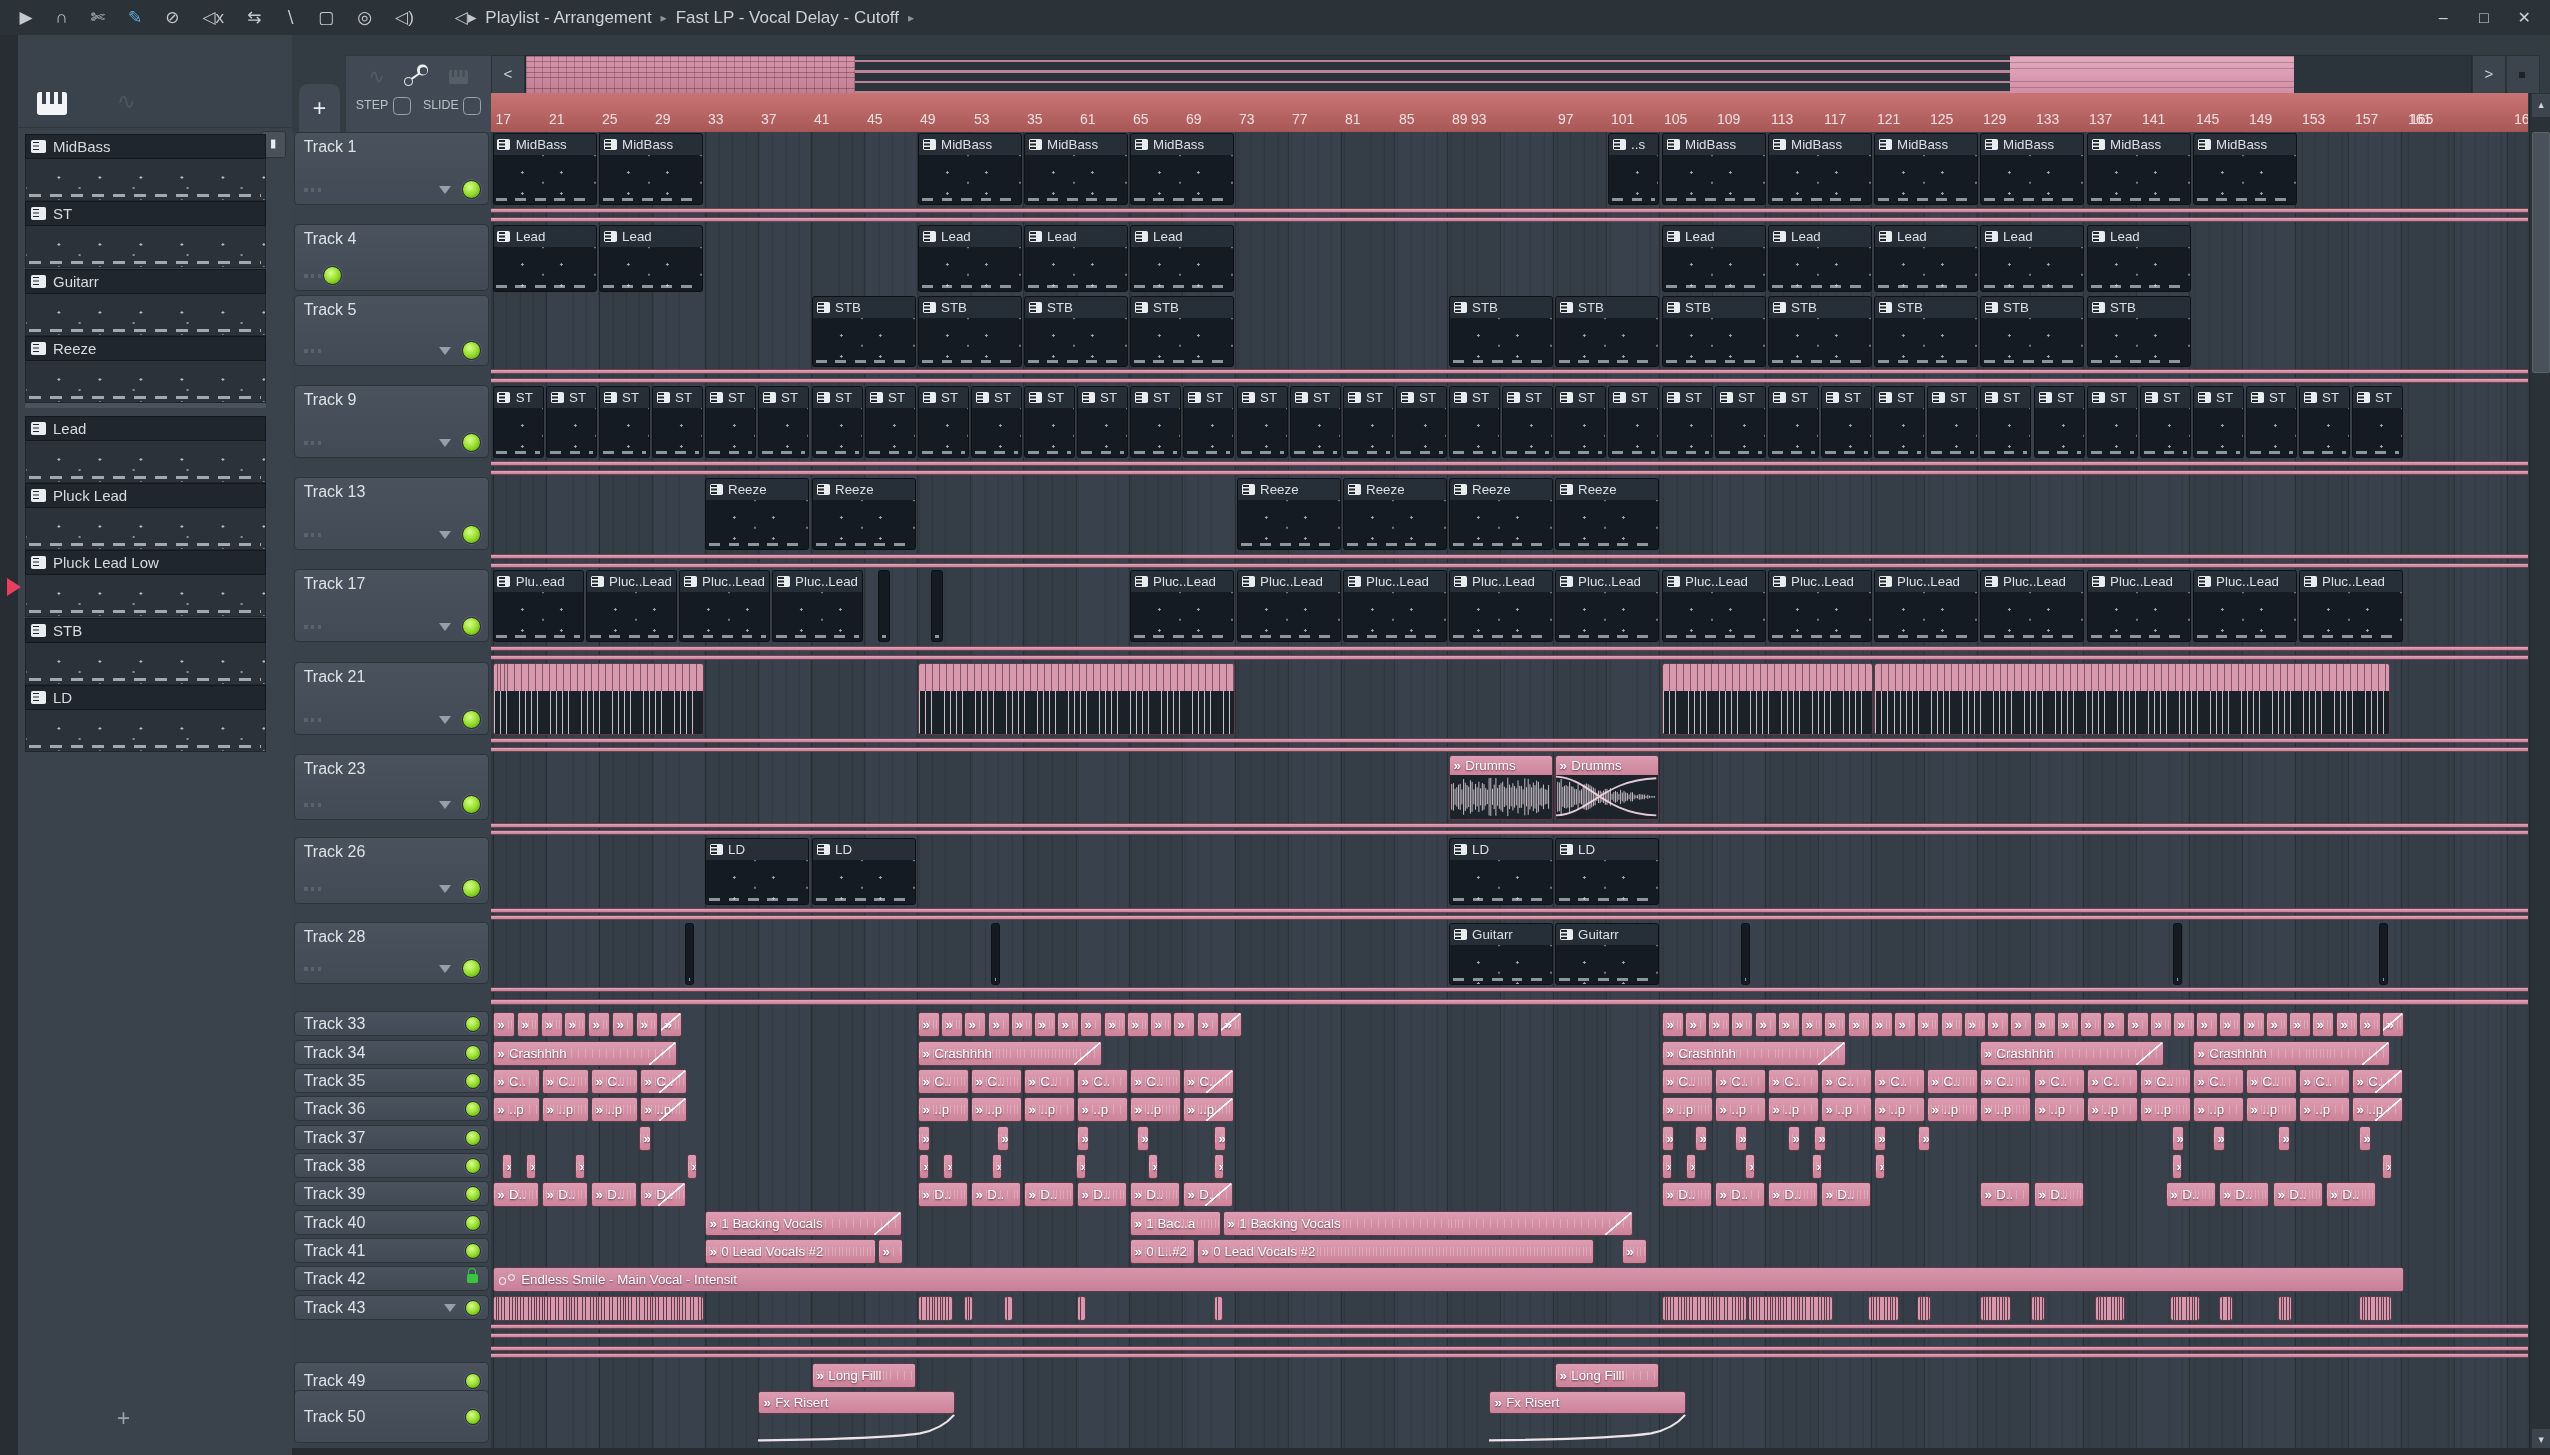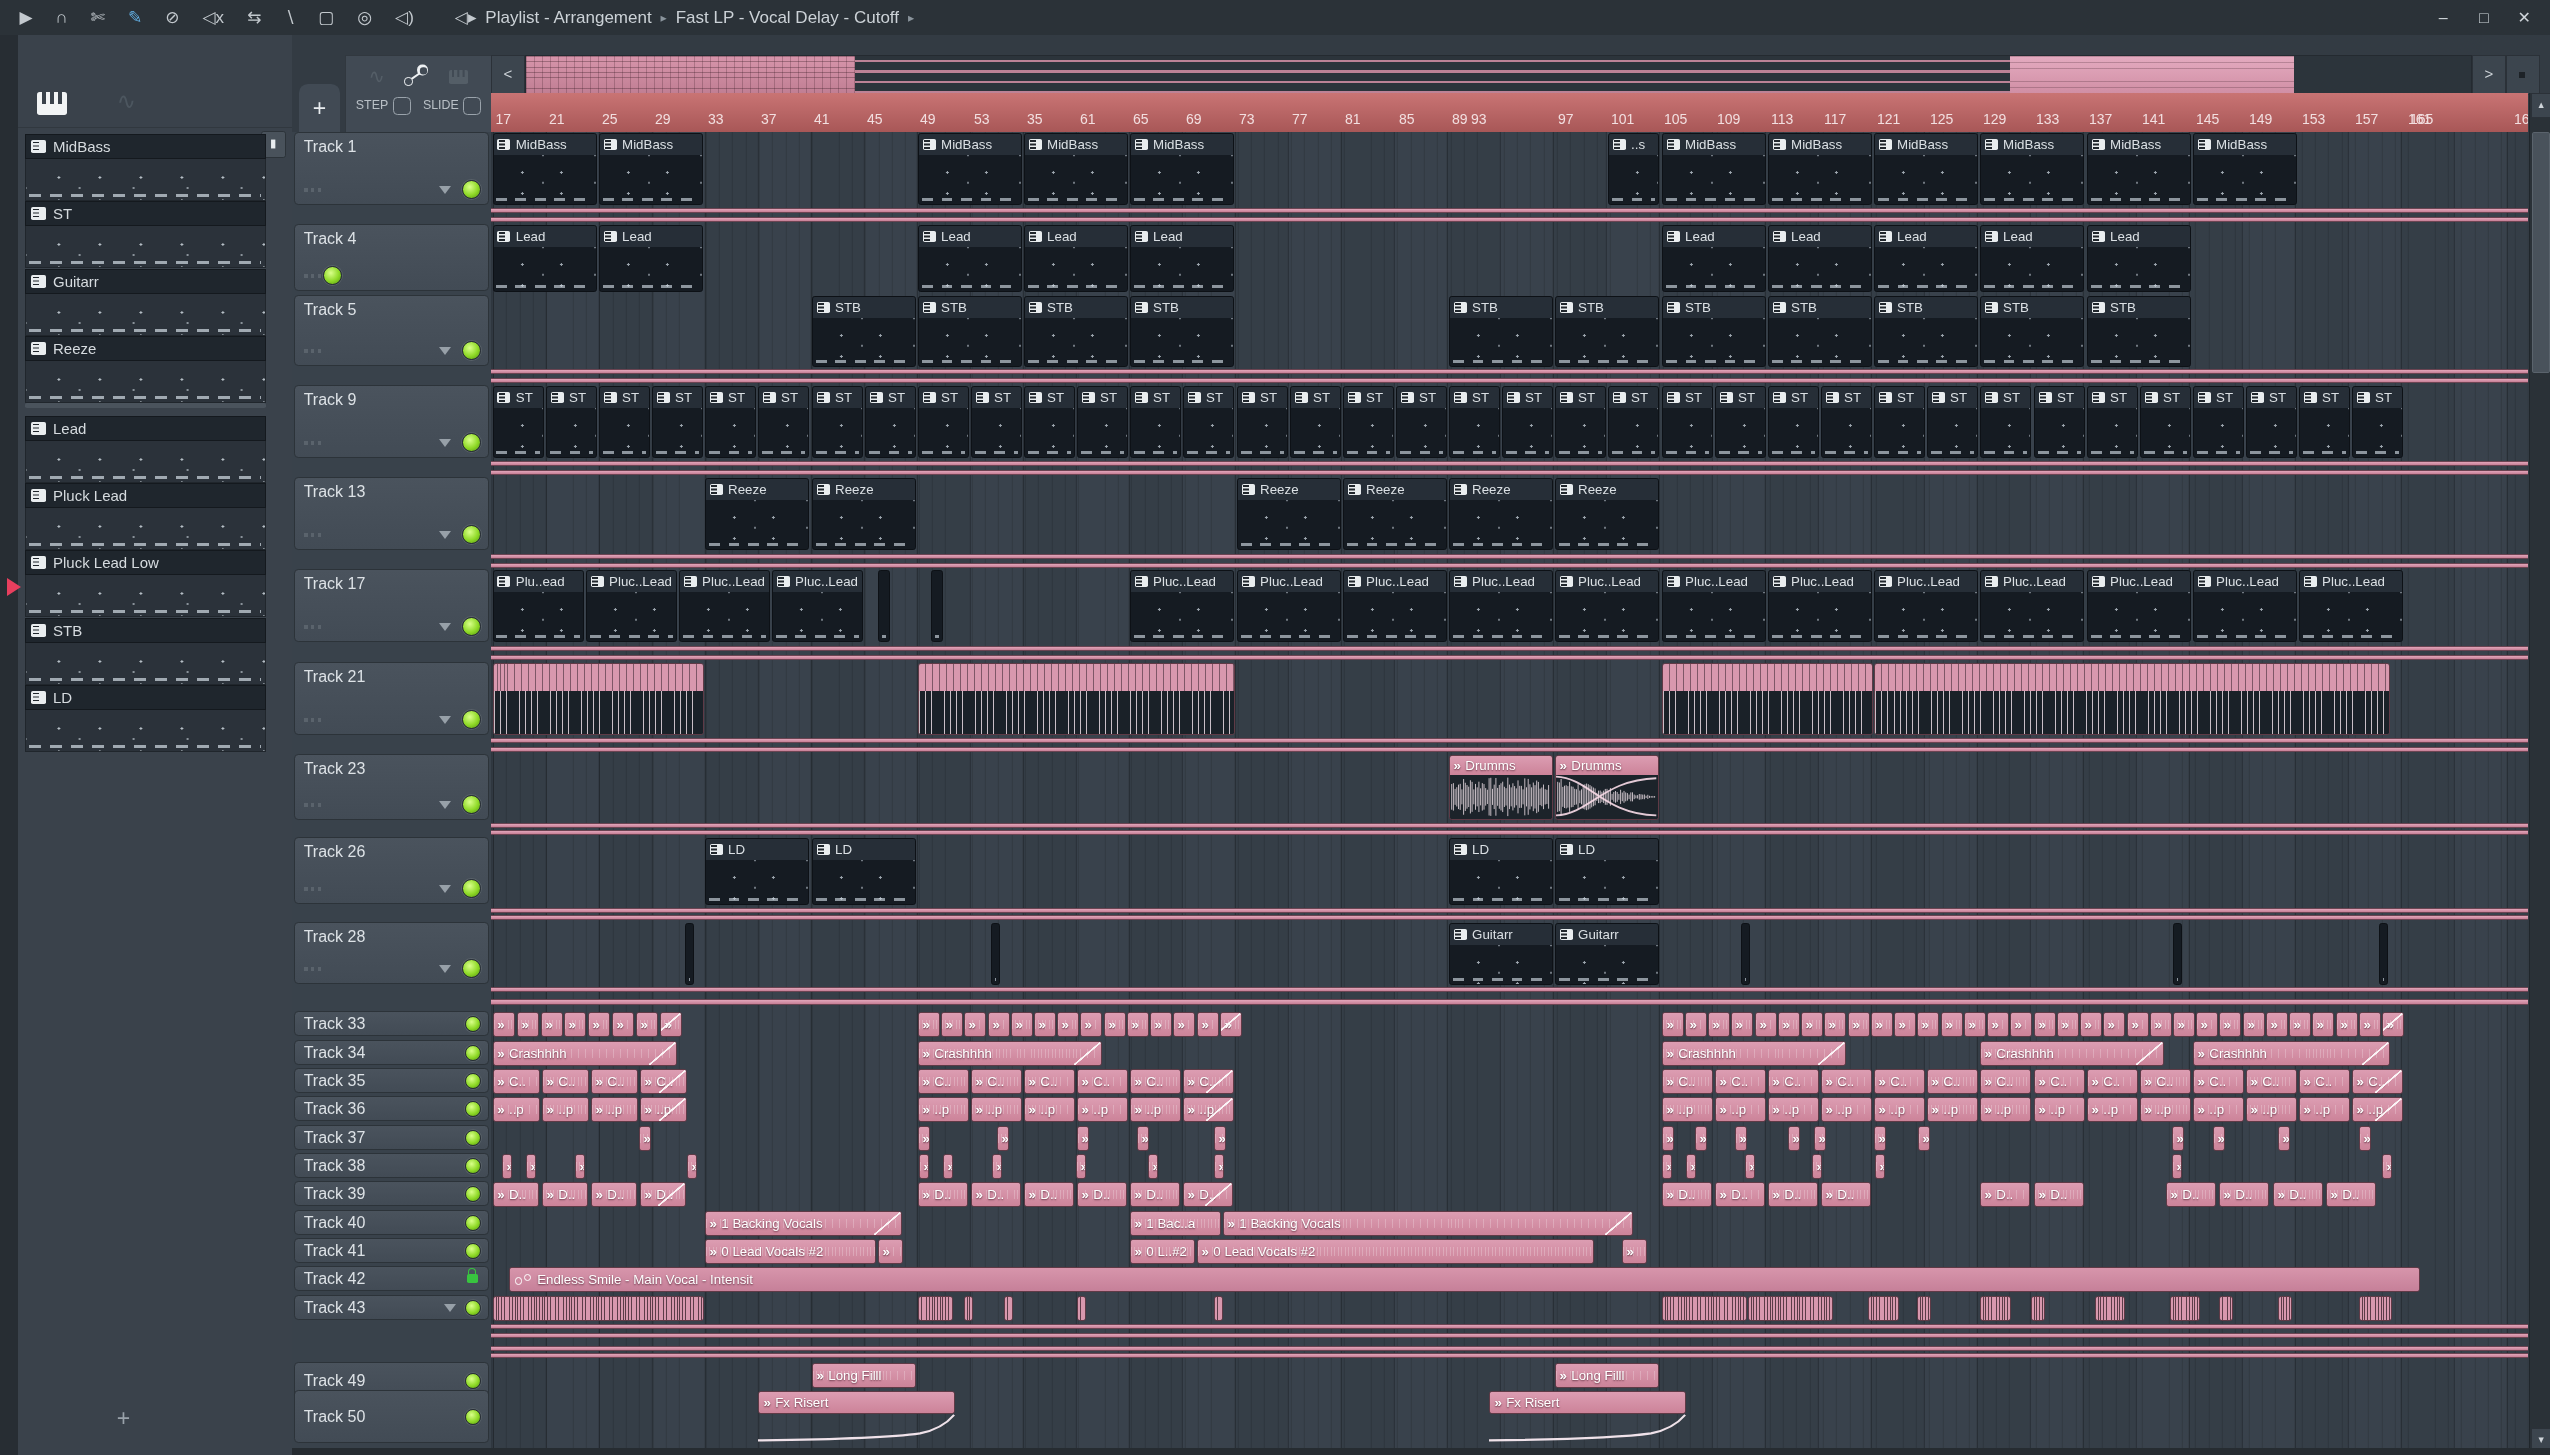--- a/index.html
+++ b/index.html
@@ -1834,21 +1834,21 @@
           </div>
           <div class="clip aud" style="left: 706px; width: 397px;">
             <span class="aud-ico">»</span>
             <span class="aud-lbl">0 Lead Vocals #2</span>
           </div>
           <div class="clip aud" style="left: 1131px; width: 25px;">
             <span class="aud-ico">»</span>
           </div>
         </div>
         <div class="row" style="top: 1134px; height: 26.6px;">
-          <div class="clip auto" style="left: 1.7px; width: 1911px; margin-left: 16px;">
+          <div class="clip auto" style="left: 1.7px; width: 1911px;">
             <span class="link-ico"></span>
             <span class="aud-lbl">Endless Smile - Main Vocal - Intensit</span>
           </div>
         </div>
         <div class="row" style="top: 1163px; height: 26.6px;">
           <div class="clip stripes" style="left: 1.7px; width: 211px;"></div>
           <div class="clip stripes" style="left: 427px; width: 35px;"></div>
           <div class="clip stripes" style="left: 473px; width: 8.9px;"></div>
           <div class="clip stripes" style="left: 513px; width: 8.9px;"></div>
           <div class="clip stripes" style="left: 586px; width: 8.9px;"></div>

